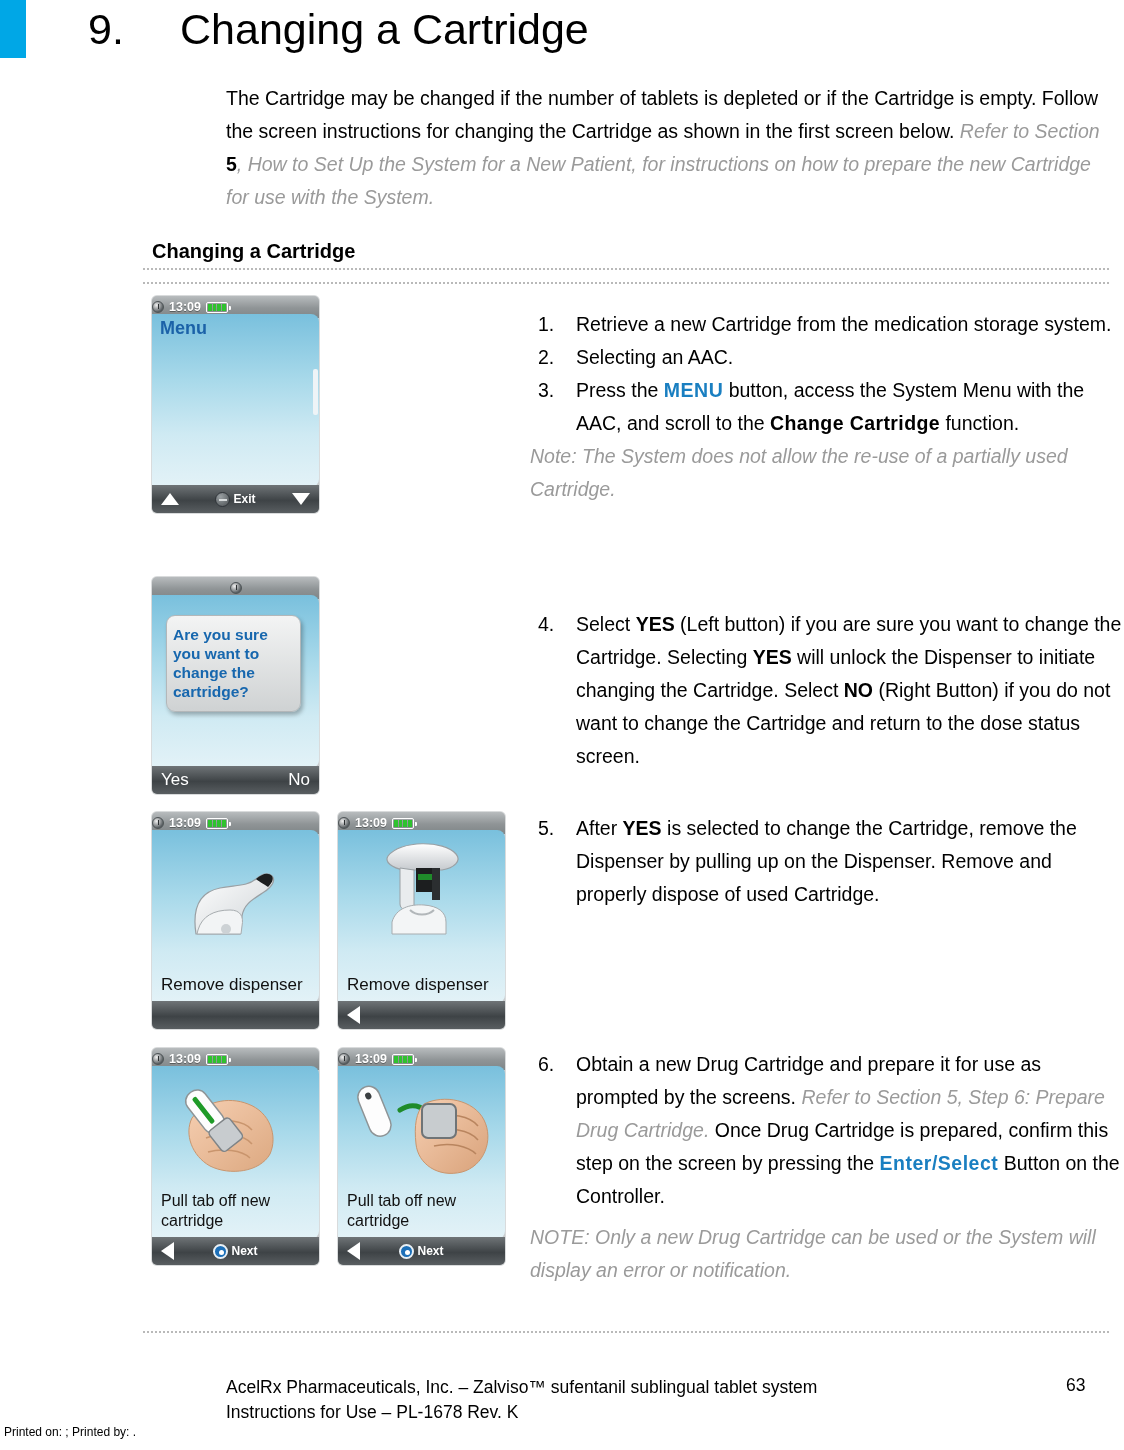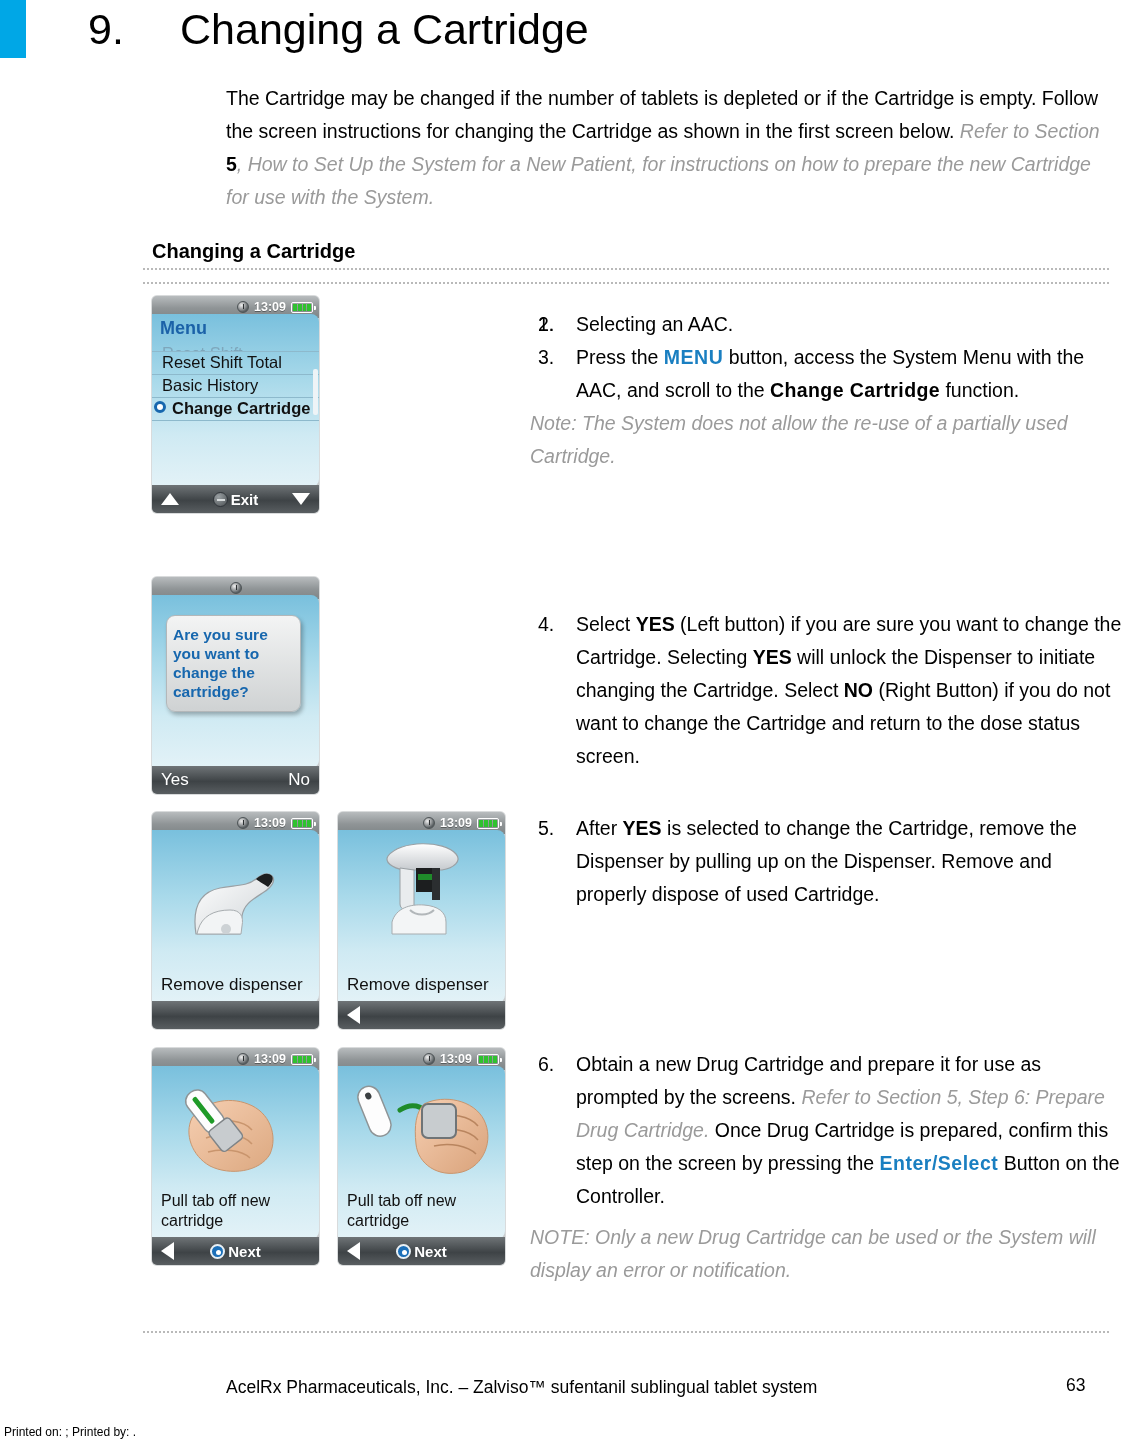--- a/index.html
+++ b/index.html
@@ -54,21 +54,21 @@
   .dev{
     width:167px; height:217px;
     border-radius:5px;
     background:#c9ccce;
     position:relative; overflow:hidden;
     box-shadow:0 0 0 1px #d9dbdc;
   }
   .dev .statusbar{
     position:absolute; left:0; top:0; width:100%; height:22px;
     background:linear-gradient(to bottom,#b8bcbe,#8f9496 55%,#7f8587);
-    display:flex; align-items:center; justify-content:flex-end;
+    display:flex; align-items:center; justify-content:flex-start;
     padding-right:6px; gap:5px;
     font-size:12.5px; font-weight:bold; color:#ffffff;
     text-shadow:0 1px 0 rgba(0,0,0,.35);
   }
   .dev .statusbar.plain{ justify-content:center; padding:0; }
   .clock-ic{
     width:12px;height:12px;border-radius:50%;
     background:radial-gradient(circle at 35% 32%,#f1f1f1,#5b6164 70%);
     border:1px solid #4e5456; position:relative; flex:none;
   }
@@ -89,21 +89,21 @@
 
   .dev .screen{
     position:absolute; left:0; top:18px; right:0; bottom:26px;
     background:linear-gradient(to bottom,#79c0dd 0%,#a8d9ea 38%,#cfeaf3 70%,#e3f2f7 100%);
     border-radius:0 8px 8px 0;
   }
   .dev .softbar{
     position:absolute; left:0; bottom:0; width:100%; height:28px;
     background:linear-gradient(to bottom,#6f7477,#3e4346 55%,#595e61);
     display:flex; align-items:center; color:#fff;
-    font-size:15px; font-weight:bold;
+    font-size:12px; font-weight:bold;
     padding:0 9px;
   }
   .softbar.nav{ justify-content:space-between; }
   .softbar.yesno{ justify-content:space-between; font-weight:normal; font-size:17px; }
   .tri-up{ width:0;height:0;border-left:9px solid transparent;border-right:9px solid transparent;border-bottom:12px solid #fff; }
   .tri-dn{ width:0;height:0;border-left:9px solid transparent;border-right:9px solid transparent;border-top:12px solid #fff; }
   .tri-lt{ width:0;height:0;border-top:9px solid transparent;border-bottom:9px solid transparent;border-right:13px solid #fff; }
   .exit-grp{ display:flex; align-items:center; gap:3px; }
   .dot-btn{
     width:15px;height:15px;border-radius:50%;
@@ -200,46 +200,38 @@
       <span>13:09</span>
       <span class="batt">
           <i></i>
           <i></i>
           <i></i>
           <i></i>
         </span>
     </div>
     <div class="screen">
       <div class="menu-title">Menu</div>
-      <div class="menu-list">
-        <div class="mi clipped">Reset Shift</div>
-        <div class="mi">Reset Shift Total</div>
-        <div class="mi">Basic History</div>
-        <div class="mi sel">
-          <span class="radio"></span>
-          <span>Change Cartridge</span>
-        </div>
-      </div>
       <div class="scroll-thumb"></div>
     </div>
     <div class="softbar nav">
       <span class="tri-up"></span>
       <span class="exit-grp">
         <span class="dot-btn"></span>
         <span>Exit</span>
       </span>
       <span class="tri-dn"></span>
     </div>
   </div>
 </div>
 
 <div class="instr" style="left:530px; top:308px; width:592px;">
   <ol>
     <li>
       <span class="n">1.</span>
+      <span>Retrieve a new Cartridge from the medication storage system.</span>
     </li>
     <li>
       <span class="n">2.</span>
       <span>Selecting an AAC.</span>
     </li>
     <li>
       <span class="n">3.</span><span>Press the </span><span class="blue-b">MENU</span><span> button, access the System Menu with the AAC, and scroll to the </span><span class="bold-sp">Change Cartridge</span><span> function.</span>
     </li>
   </ol>
   <div class="note" style="margin-top:0px;font-style:italic;"><span>Note:</span><span>  The System does not allow the re-use of a partially used Cartridge.</span>
@@ -446,15 +438,16 @@
       <span class="n">6.</span><span>Obtain a new Drug Cartridge and prepare it for use as prompted by the screens. </span><span class="note">Refer to Section 5, Step 6: Prepare Drug Cartridge.</span><span>  Once Drug Cartridge is prepared, confirm this step on the screen by pressing the </span><span class="blue-b">Enter/Select</span><span> Button on the Controller.</span>
     </li>
   </ol>
   <div class="note" style="margin-top:8px;">NOTE: Only a new Drug Cartridge can be used or the System will display an error or notification.</div>
 </div>
 
 <div class="rule rule-c"></div>
 
 <div class="footer">
   <div>AcelRx Pharmaceuticals, Inc. – Zalviso™ sufentanil sublingual tablet system</div>
+  <div>Instructions for Use – PL-1678 Rev. K</div>
 </div>
 <div class="pageno">63</div>
 <div class="printed">Printed on: ; Printed by: .</div>
 
 </body></html>

